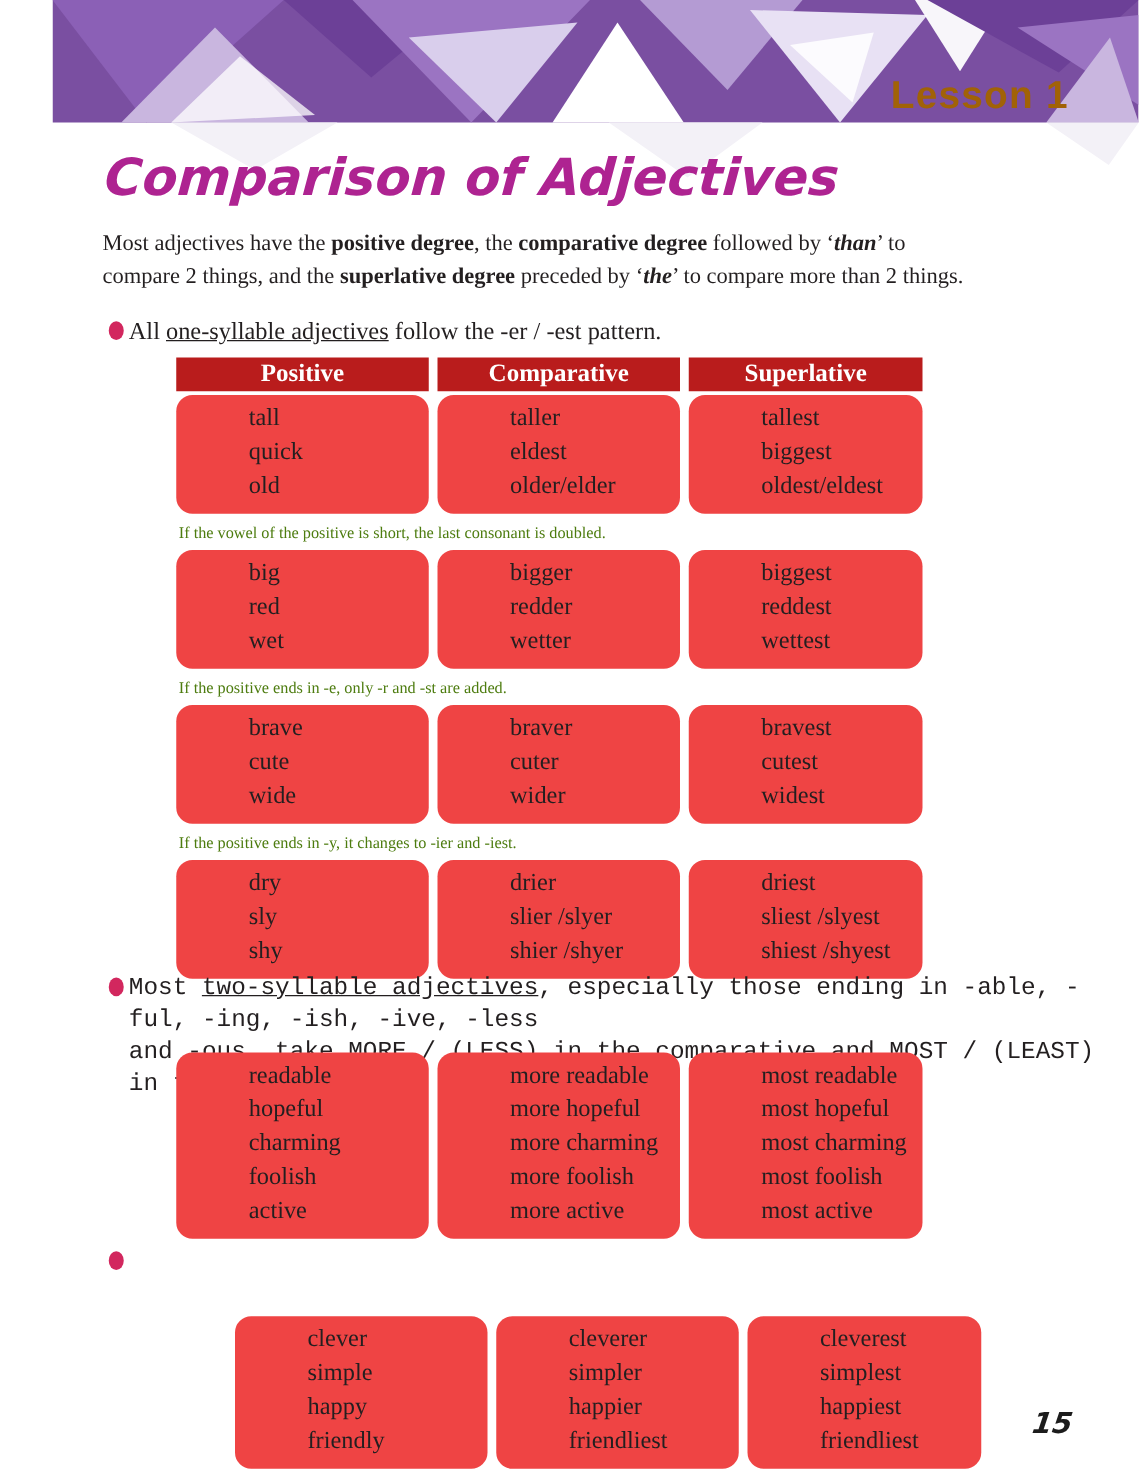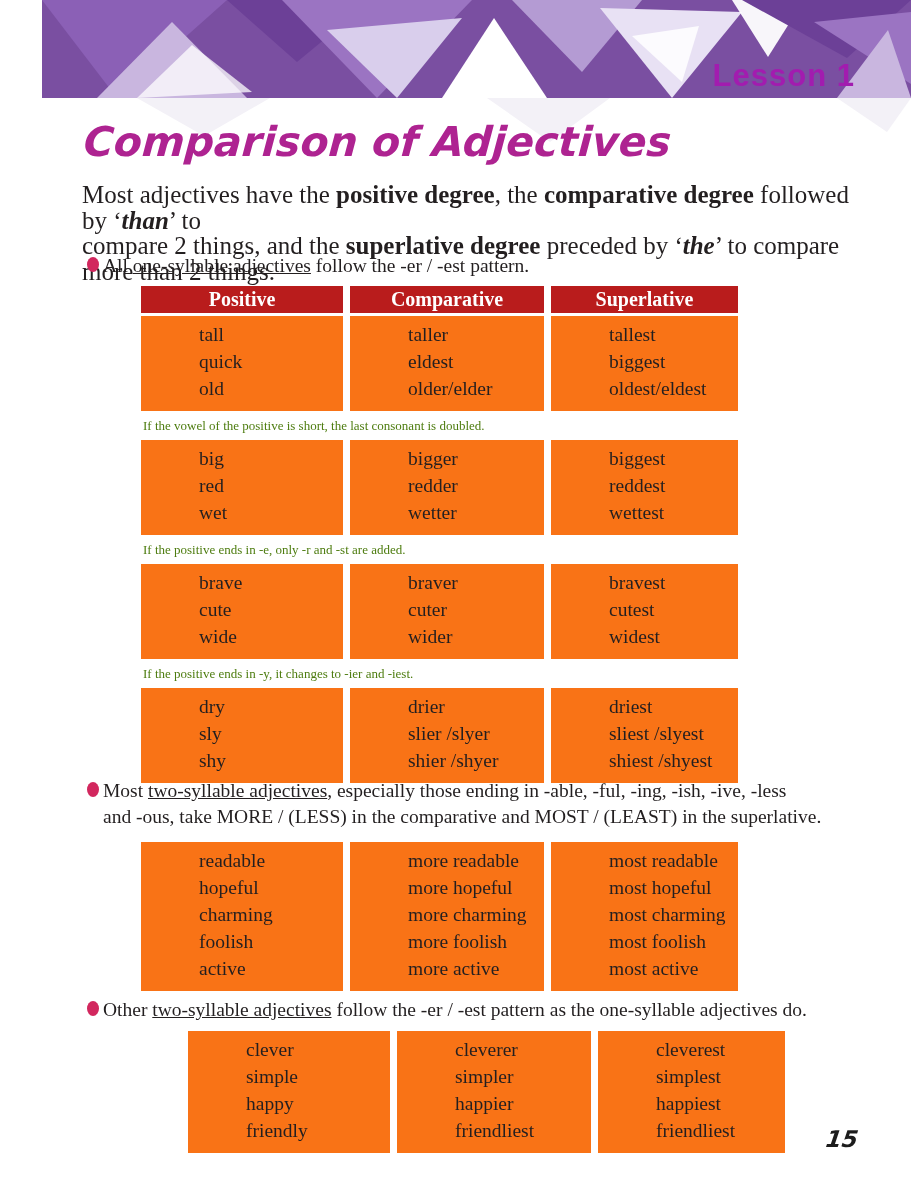--- a/index.html
+++ b/index.html
@@ -9,73 +9,74 @@
     background:#ffffff;
     overflow:hidden;
     font-family:"Liberation Serif", serif;
     color:#231f20;
   }
   
   .banner{position:absolute;left:42px;top:0;width:869px;height:145px;}
   .lesson-label{
     position:absolute;right:56px;top:58px;
     font-family:"Liberation Sans", sans-serif;
-    font-weight:bold;font-size:31px;color:#a21caf;
+    font-weight:bold;font-size:31px;color:#a16207;
     letter-spacing:1px;
   }
   
   .title{
     position:absolute;left:84px;top:118px;
     font-family:"DejaVu Sans", sans-serif;
     font-style:italic;font-weight:bold;
     font-size:41px;color:#ae2391;
     transform:skewX(-4deg);
     letter-spacing:0px;
     white-space:nowrap;
   }
   
   .intro{
     position:absolute;left:82px;top:182px;width:790px;
-    font-size:25px;line-height:25.5px;
+    font-size:18px;line-height:25.5px;
   }
   .bullet{
     position:absolute;left:88px;width:792px;
     font-size:19.5px;line-height:25.5px;
     padding-left:15px;
   }
   .bullet .dot{
     position:absolute;left:-1px;top:4px;
     width:12px;height:15px;border-radius:50%;
     background:#d2275e;
   }
   .b1{top:253px;}
-  .b2{top:778px;}
+  .b2{top:778px;font-family:Liberation Mono, monospace;}
   .b3{top:997px;}
   .b{font-weight:bold;}
   .i{font-style:italic;}
   .u{text-decoration:underline;margin-top:33px;}
   
   .tbl{position:absolute;left:141px;width:597px;}
   .t1{top:286px;}
   .t2{top:842px;}
-  .t3{top:1031px;padding-left:47px;}
+  .t3{top:1053px;padding-left:47px;}
   .thead,.rowgrid{
     display:grid;
     grid-template-columns:202px 194px 187px;
     column-gap:7px;
   }
   .thead{margin-bottom:3px;}
   .th{
     background:#b91c1c;color:#ffffff;
     font-weight:bold;font-size:20px;
     height:27px;line-height:27px;text-align:center;
   }
   .cell{
-    background:#f97316;
+    background:#ef4444;
     padding:5px 0 9px 58px;
+    border-radius:13px;
   }
   .line{line-height:27px;font-size:19.5px;}
   .note{
     color:#4d7c0f;
     font-size:13px;line-height:21px;
     margin:4px 0 4px 2px;
   }
   
   .pagenum{
     position:absolute;left:826px;top:1126px;
@@ -229,21 +230,20 @@
           <div class="line">most hopeful</div>
           <div class="line">most charming</div>
           <div class="line">most foolish</div>
           <div class="line">most active</div>
         </div>
       </div>
     </div>
 
   <div class="bullet b3">
     <span class="dot"></span>
-    <span><span>Other </span><span class="u">two-syllable adjectives</span><span> follow the -er / -est pattern as the one-syllable adjectives do.</span></span>
   </div>
 
   <div class="tbl t3">
       <div class="rowgrid">
         <div class="cell">
           <div class="line">clever</div>
           <div class="line">simple</div>
           <div class="line">happy</div>
           <div class="line">friendly</div>
         </div>

